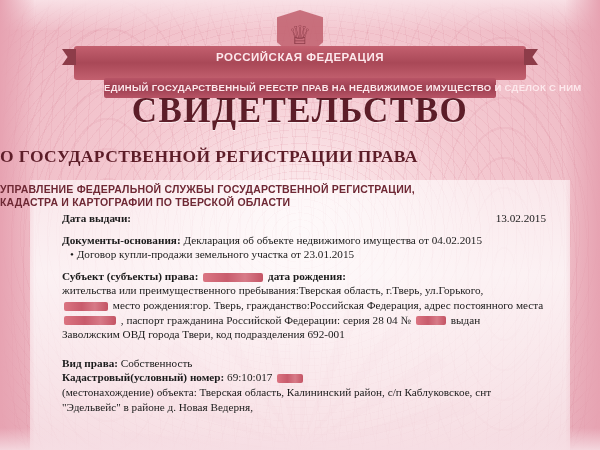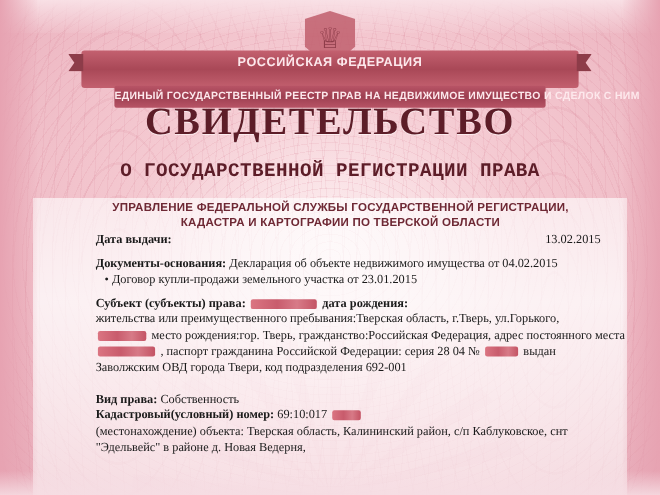--- a/index.html
+++ b/index.html
@@ -170,52 +170,49 @@
     font-weight: bold;
     font-size: 35px;
     letter-spacing: 1.5px;
     color: #5d1d28;
     text-shadow: 0 1px 0 rgba(255,255,255,0.6);
   }
   .title-sub {
     position: absolute;
     left: 0; right: 0;
     top: 146px;
-    text-align: center;
-    font-family: Liberation Mono, monospace;
+    text-align: left;
+    font-family: Liberation Serif, serif;
     font-weight: bold;
     font-size: 17.5px;
     letter-spacing: .4px;
     color: #5d1d28;
   }
   .org-line {
     position: absolute;
     left: 0; right: 0;
-    text-align: center;
     font-family: "Liberation Sans", sans-serif;
     font-weight: bold;
     font-size: 10.5px;
     letter-spacing: .2px;
     color: #6e2834;
-    padding-left: 19px;
   }
   .org-2 { top: 183px; }
   .org-3 { top: 196px; }
 
   
   .body-block {
     position: absolute;
     left: 62px;
     right: 26px;
     top: 212px;
     font-family: "Liberation Serif", serif;
     font-size: 11.2px;
     color: #1a1a1a;
     line-height: 13.6px;
-    margin-left: 25px;
   }
   .row { position: relative; margin-bottom: 1px; }
   .lbl { font-weight: bold; }
   .val { font-weight: normal; }
   .right-date {
     position: absolute;
     right: 28px;
     top: 0;
     font-weight: normal;
   }

